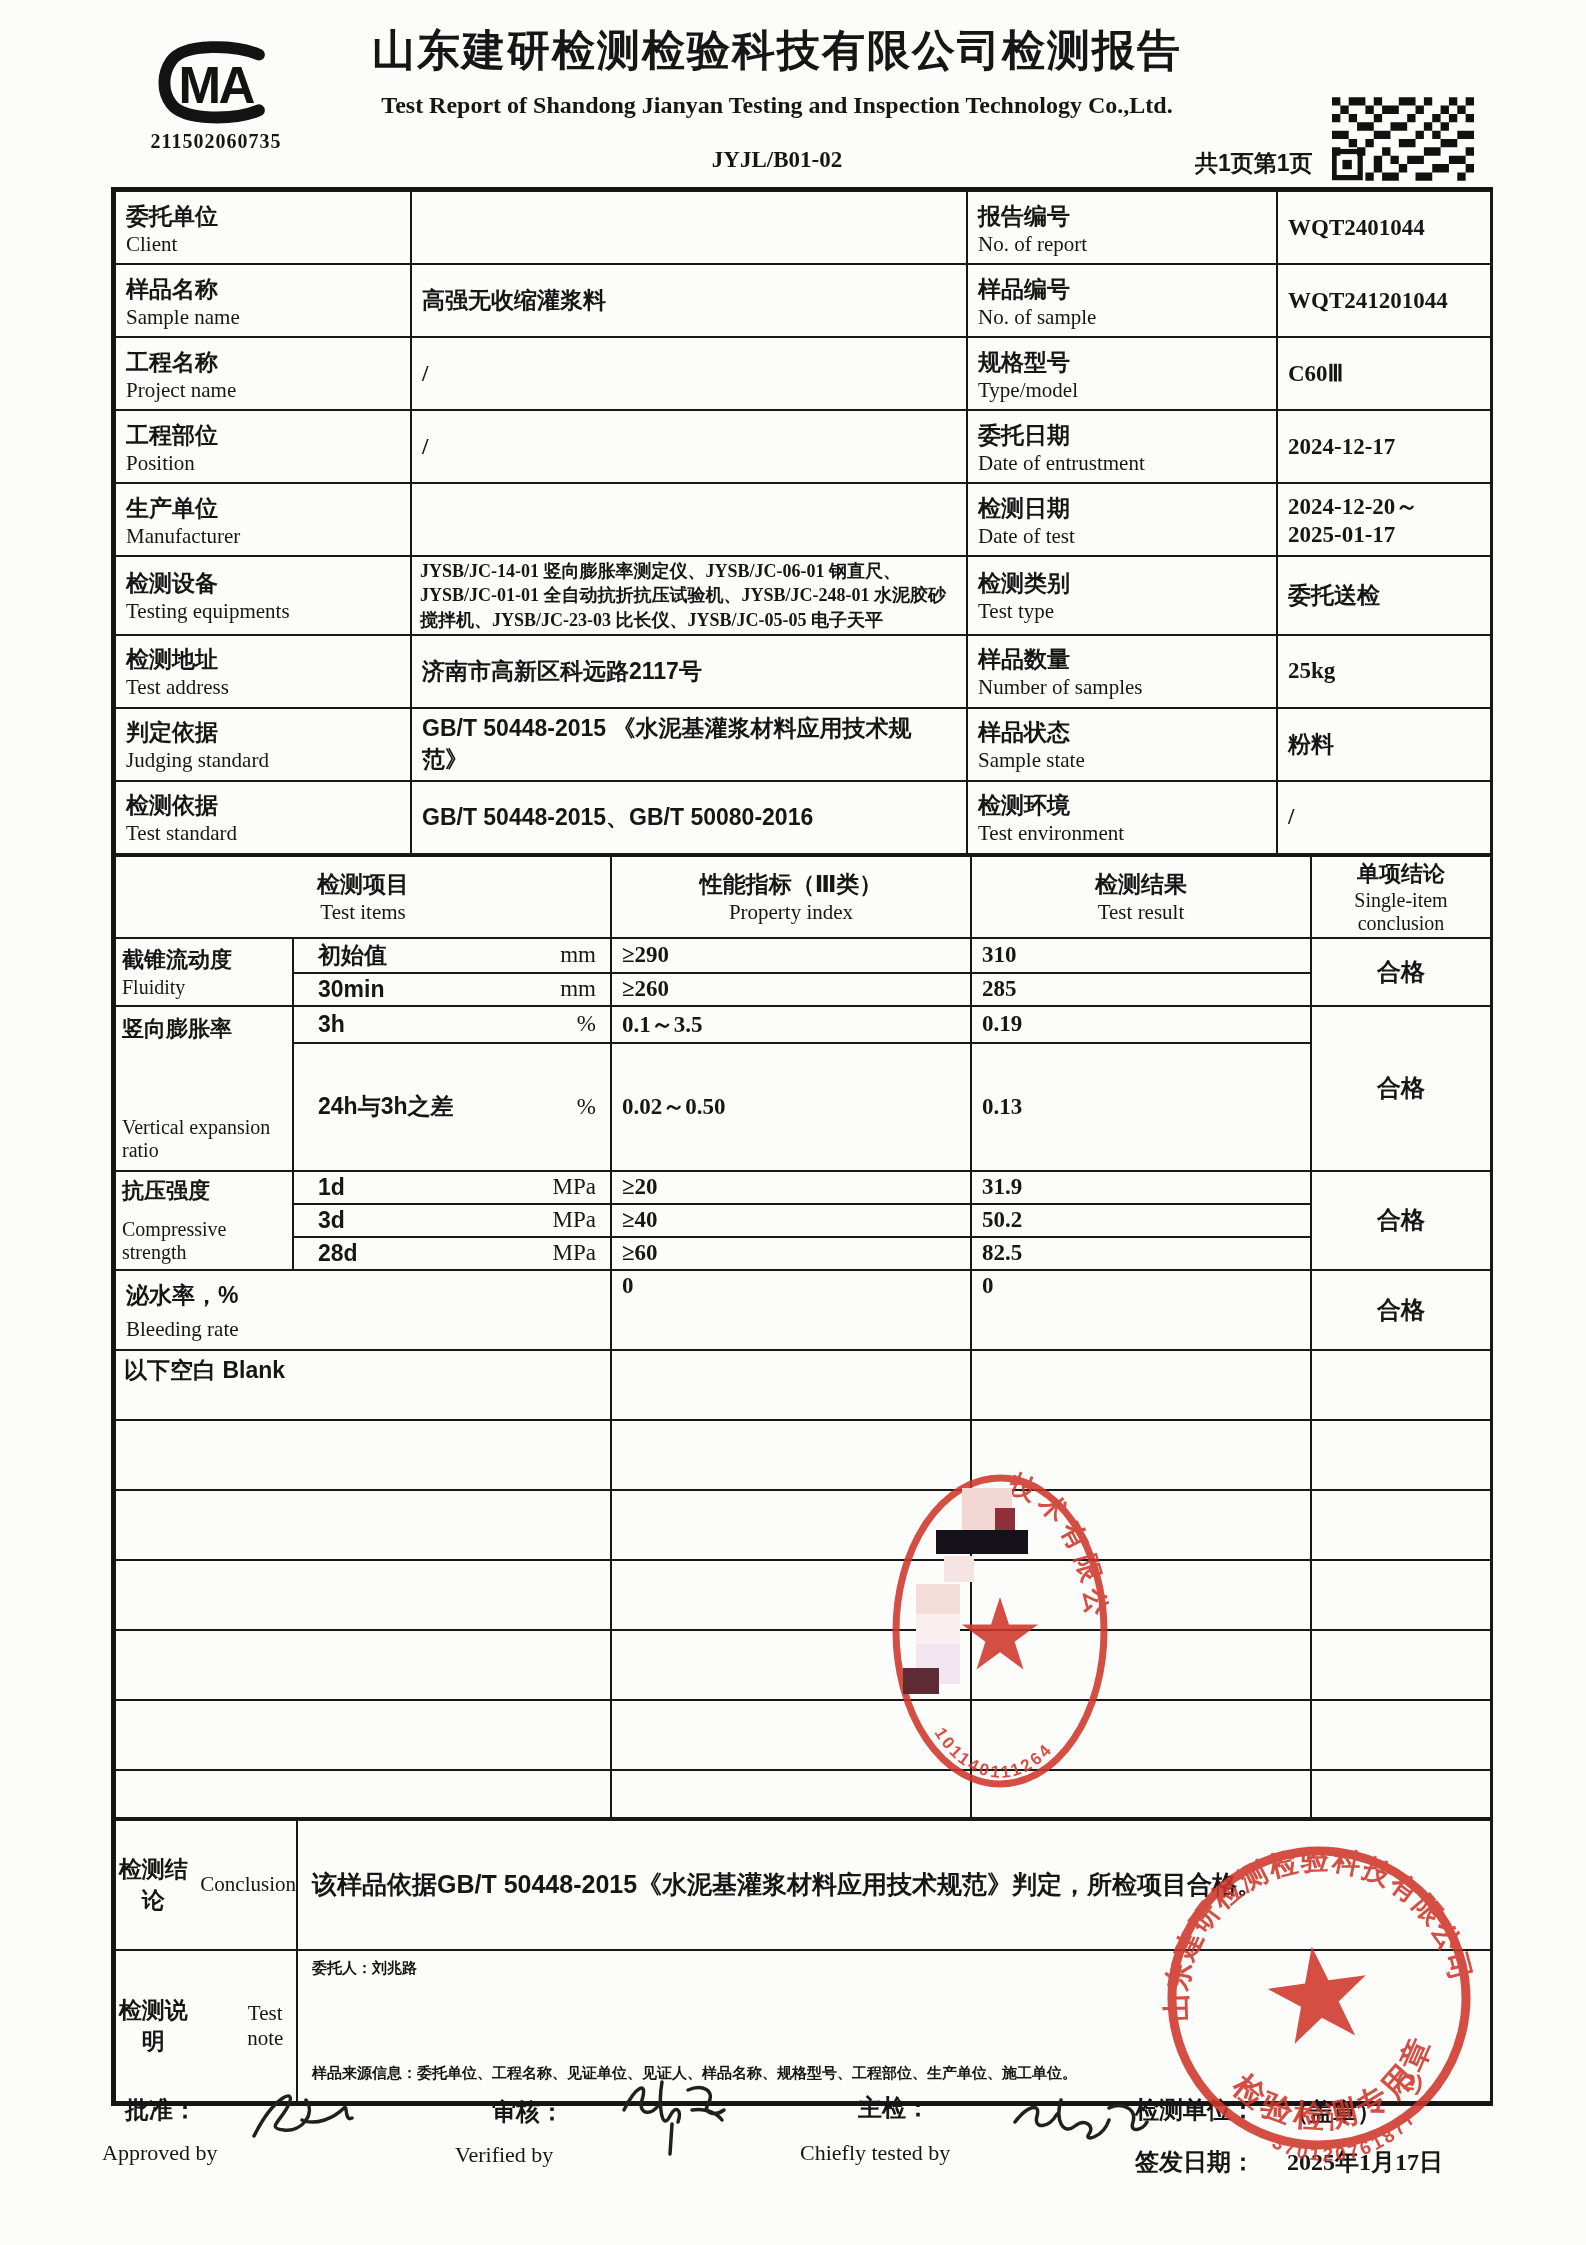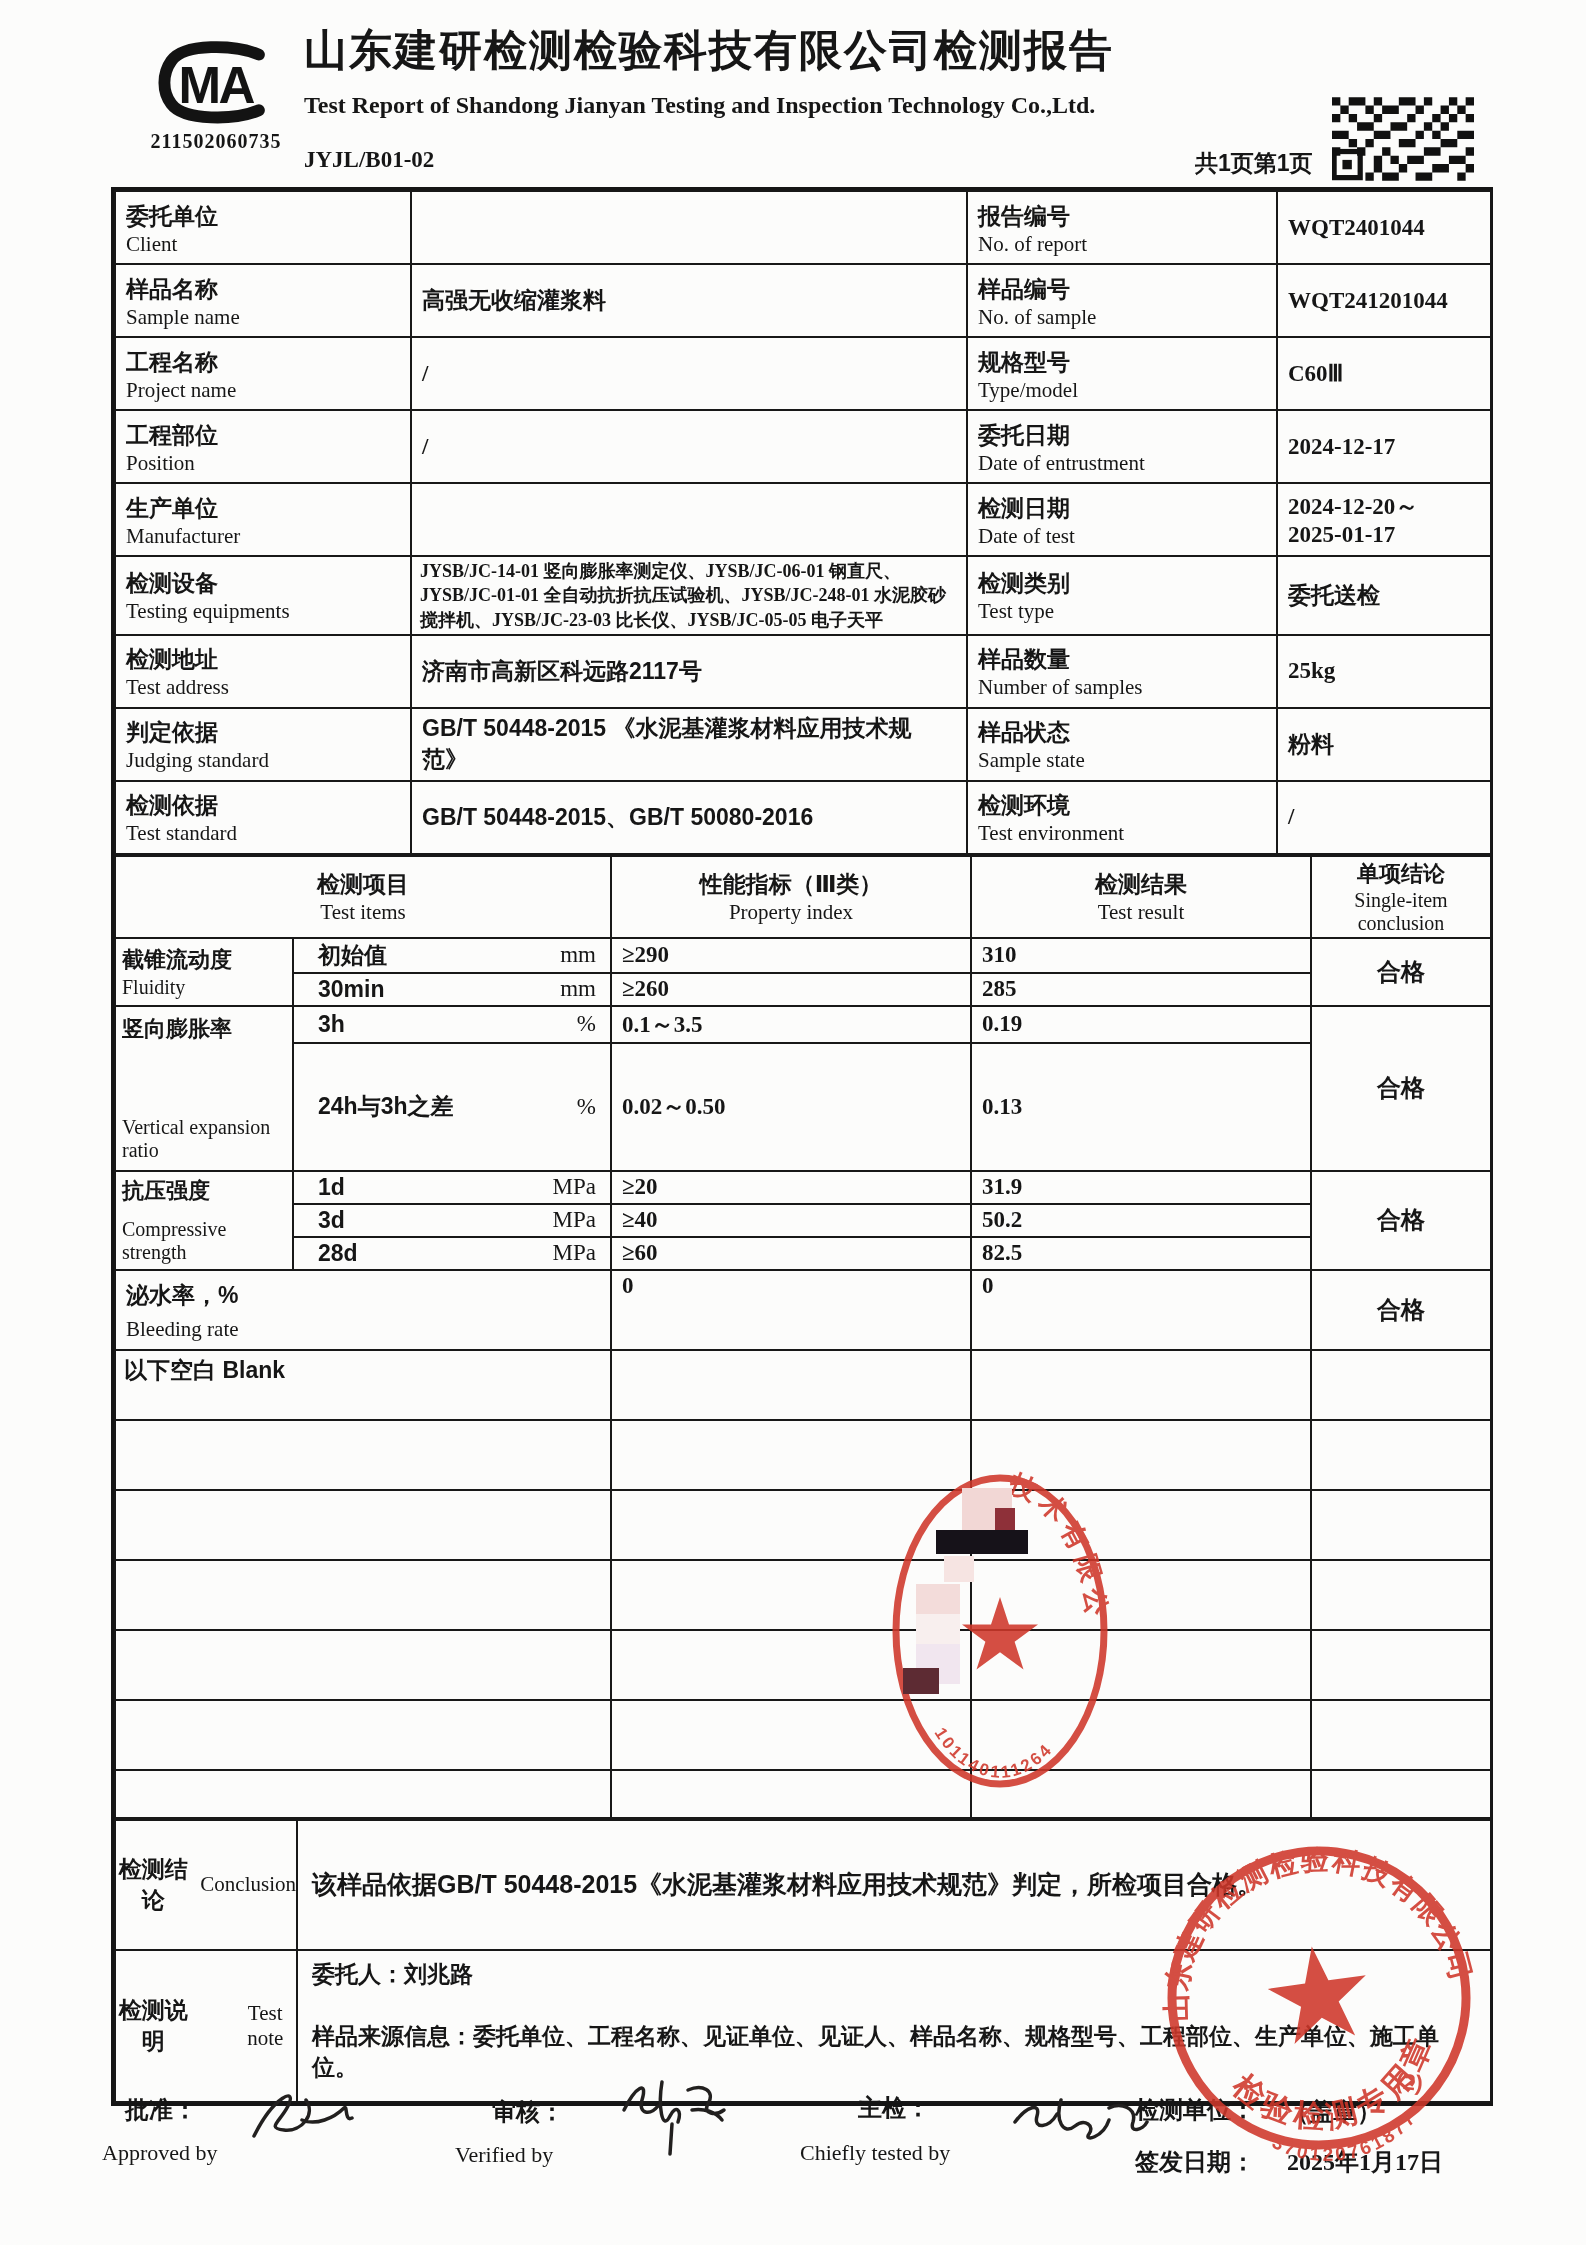--- a/index.html
+++ b/index.html
@@ -1,21 +1,21 @@
 <!DOCTYPE html>
 <html><head>
 <meta charset="utf-8">
 <style>
   html,body{margin:0;padding:0;background:#e8e8e6;}
   .page{position:relative;width:1586px;height:2245px;background:#fcfcfb;overflow:hidden;
         font-family:"Liberation Sans","DejaVu Sans",sans-serif;color:#161616;}
   .en{font-family:"Liberation Serif","DejaVu Serif",serif;font-weight:400;}
 
   
-  .title-wrap{position:absolute;left:304px;top:22px;width:1000px;text-align:left;}
+  .title-wrap{position:absolute;left:277px;top:22px;width:1000px;text-align:center;}
   .title-zh{font-size:43px;font-weight:700;letter-spacing:2px;}
   .title-en{font-size:24px;font-weight:700;margin-top:12px;font-family:Liberation Serif, serif;}
   .form-code{font-size:23px;font-weight:600;margin-top:28px;font-family:"Liberation Serif",serif;}
   .page-info{position:absolute;left:1195px;top:148px;font-size:23px;font-weight:600;}
   .cma{position:absolute;left:150px;top:40px;width:132px;text-align:center;}
   .cma-num{font-size:20px;font-weight:600;letter-spacing:1px;margin-top:2px;font-family:"Liberation Serif",serif;}
   .qr{position:absolute;left:1332px;top:96px;width:142px;height:86px;}
 
   
   .frame{position:absolute;left:111px;top:187px;width:1382px;border:3px solid #151515;box-sizing:border-box;background:transparent;}
@@ -35,21 +35,21 @@
   .grp{display:flex;flex-direction:column;justify-content:space-between;padding:2px 6px;box-sizing:border-box;}
   .grp .lz{font-size:22px;}
   .grp .le{font-size:20px;line-height:1.15;}
   .sub{display:flex;justify-content:space-between;align-items:center;padding:1px 14px 1px 24px;font-size:23px;font-weight:600;}
   .conc{text-align:center;font-size:24px;font-weight:600;}
   .blank-lbl{font-size:23px;font-weight:600;padding:4px 8px;vertical-align:top;}
 
   
   .c-label{display:flex;justify-content:center;align-items:center;gap:10px;text-align:center;}
   .c-text{font-size:25px;font-weight:600;padding:0 14px;}
-  .note-body{display:flex;flex-direction:column;justify-content:space-between;height:140px;padding:8px 14px;box-sizing:border-box;font-size:23px;font-weight:600;}
+  .note-body{display:flex;flex-direction:column;justify-content:space-between;height:140px;padding:8px 14px;box-sizing:border-box;font-size:15px;font-weight:600;}
 
   
   .f-zh{position:absolute;font-size:24px;font-weight:600;}
   .f-en{position:absolute;font-size:22px;font-family:"Liberation Serif",serif;}
   .sig{position:absolute;}
 
   
   .stamp{position:absolute;opacity:.88;}
   .mosaic{position:absolute;z-index:7;}
 </style>

